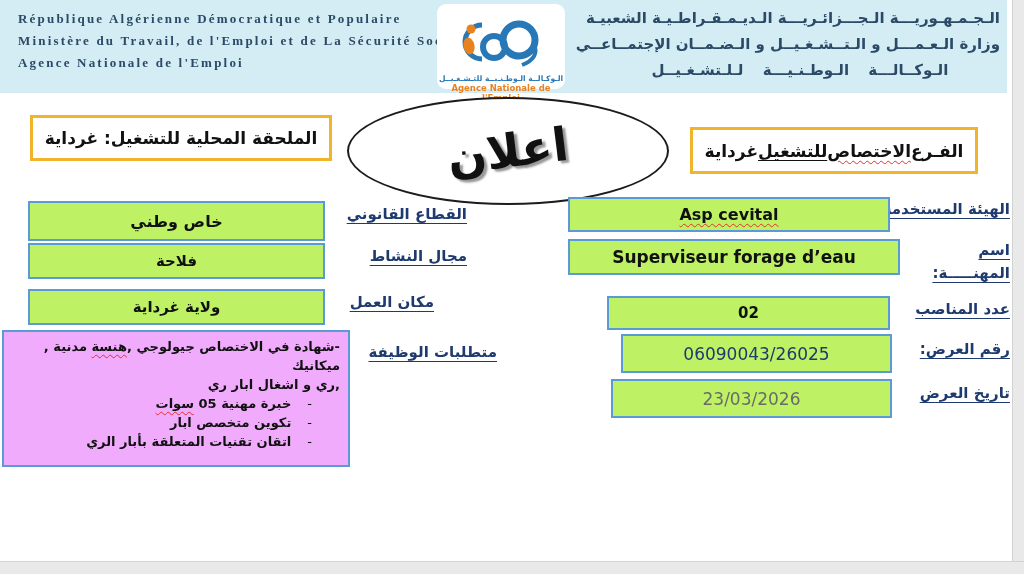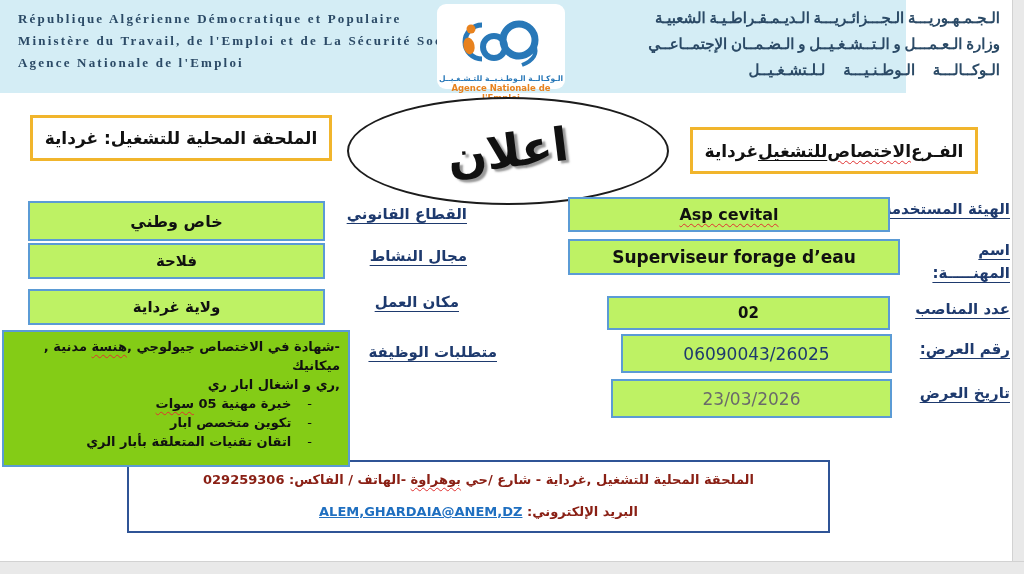--- a/index.html
+++ b/index.html
@@ -1,25 +1,25 @@
 <!DOCTYPE html>
 <html lang="ar" style="--header_bg: #d4edf5; --header_ink: #2b4a66; --yellow: #f1b52c; --field_border: #5b9bd5; --footer_border: #2f5496; --navy: #1e3a6e; --dark_red: #8a2015; --link: #1f6fc0; --gray_value: #6a6a6a; --logo_blue: #2878b8; --logo_orange: #e8821e; --wavy: #e03131;"><head>
 <meta charset="utf-8">
 <style>
   html,body{margin:0;padding:0;background:#fff;}
   .page{position:relative;width:1024px;height:574px;background:#ffffff;overflow:hidden;
         font-family:"DejaVu Sans",sans-serif;color:#111;}
 
   
-  .band{position:absolute;left:0;top:0;width:906px;height:93px;background:var(--header_bg,#d4edf5);}
+  .band{position:absolute;left:0;top:0;width:1007px;height:93px;background:var(--header_bg,#d4edf5);}
   .fr-block{position:absolute;left:18px;top:8px;font-family:"Liberation Serif",serif;
             font-weight:bold;font-size:13px;letter-spacing:2.2px;color:var(--header_ink,#2b4a66);
             line-height:22px;white-space:nowrap;}
-  .ar-block{position:absolute;left:600px;top:5px;width:400px;direction:rtl;text-align:right;
-            font-weight:bold;font-size:15px;color:var(--header_ink,#2b4a66);line-height:26px;white-space:nowrap;font-family:Liberation Serif, serif;}
+  .ar-block{position:absolute;left:600px;top:5px;width:400px;direction:rtl;text-align:center;
+            font-weight:bold;font-size:15px;color:var(--header_ink,#2b4a66);line-height:26px;white-space:nowrap;}
   .ar-block .l3{word-spacing:14px;}
   .logo{position:absolute;left:437px;top:4px;width:128px;height:85px;background:#fff;border-radius:9px;
         text-align:center;box-sizing:border-box;padding-top:12px;}
   .logo .ar-cap{font-size:7.5px;line-height:9px;color:var(--logo_blue,#2878b8);font-weight:bold;direction:rtl;}
   .logo .fr-cap{font-size:8.5px;line-height:10px;color:var(--logo_orange,#e8821e);font-weight:bold;}
 
   
   .box-yellow{position:absolute;border:3px solid var(--yellow,#f1b52c);background:#fff;direction:rtl;
               display:flex;align-items:center;justify-content:center;font-weight:bold;font-size:17px;
               white-space:nowrap;}
@@ -38,21 +38,21 @@
   .fbox{position:absolute;border:2px solid var(--field_border,#5b9bd5);background:#bef264;box-sizing:border-box;
         display:flex;align-items:center;justify-content:center;font-weight:bold;font-size:16px;}
   .ltr{direction:ltr;unicode-bidi:embed;}
 
   .misspell{text-decoration-line:underline;text-decoration-style:wavy;
             text-decoration-color:var(--wavy,#e03131);text-decoration-thickness:1px;text-underline-offset:3px;}
   .u{text-decoration:underline;text-underline-offset:3px;}
 
   
   .req-box{position:absolute;left:2px;top:330px;width:348px;height:137px;border:2px solid var(--field_border,#5b9bd5);
-           background:#84cc16;z-index:2;box-sizing:border-box;padding:5px 8px;direction:rtl;text-align:right;
+           background:#f0abfc;z-index:2;box-sizing:border-box;padding:5px 8px;direction:rtl;text-align:right;
            font-size:13px;font-weight:bold;line-height:19px;}
   .bul{display:flex;direction:rtl;padding-right:28px;gap:16px;}
   .bul .dash{font-weight:normal;}
 
   
   .foot-box{position:absolute;left:127px;top:460px;width:703px;height:73px;border:2px solid var(--footer_border,#2f5496);
             background:#fff;z-index:1;box-sizing:border-box;text-align:center;direction:rtl;
             color:var(--dark_red,#8a2015);font-weight:bold;font-size:13px;}
   .foot-box .l1{margin-top:10px;}
   .foot-box .l2{margin-top:17px;}
@@ -130,21 +130,21 @@
   </div>
   <div class="fbox" style="left:621px;top:334px;width:271px;height:39px;font-weight:normal;font-size:17px;color:var(--navy,#1e3a6e);">
     <span class="ltr">06090043/26025</span>
   </div>
   <div class="fbox" style="left:611px;top:379px;width:281px;height:39px;font-weight:normal;font-size:17px;color:var(--gray_value,#6a6a6a);">
     <span class="ltr">23/03/2026</span>
   </div>
 
   <div class="lbl" style="right:557px;top:205px;">القطاع القانوني</div>
   <div class="lbl" style="right:557px;top:247px;">مجال النشاط</div>
-  <div class="lbl" style="right:565px;top:293px;">مكان العمل</div>
+  <div class="lbl" style="right:590px;top:293px;">مكان العمل</div>
   <div class="lbl" style="right:527px;top:343px;">متطلبات الوظيفة</div>
 
   <div class="fbox" style="left:28px;top:201px;width:297px;height:40px;direction:rtl;">
     <span>خاص وطني</span>
   </div>
   <div class="fbox" style="left:28px;top:243px;width:297px;height:36px;font-size:15px;direction:rtl;">
     <span>فلاحة</span>
   </div>
   <div class="fbox" style="left:28px;top:289px;width:297px;height:36px;font-size:15px;direction:rtl;">
     <span>ولاية غرداية</span>
@@ -160,21 +160,17 @@
     <div class="bul">
       <span class="dash">-</span>
       <span>تكوين متخصص ابار</span>
     </div>
     <div class="bul">
       <span class="dash">-</span>
       <span>اتقان تقنيات المتعلقة بأبار الري</span>
     </div>
   </div>
 
-  <div class="foot-box">
-    <div class="l1"><span>الملحقة المحلية للتشغيل ,غرداية - شارع /حي </span><span class="misspell">بوهراوة</span><span> -الهاتف / الفاكس: </span><span class="ltr">029259306</span></div>
-    <div class="l2"><span>البريد الإلكتروني: </span><span class="email">ALEM,GHARDAIA@ANEM,DZ</span></div>
-  </div>
 
   <div class="scroll-strip"></div>
   <div class="bottom-bar"></div>
 
 </div>
 
 </body></html>

